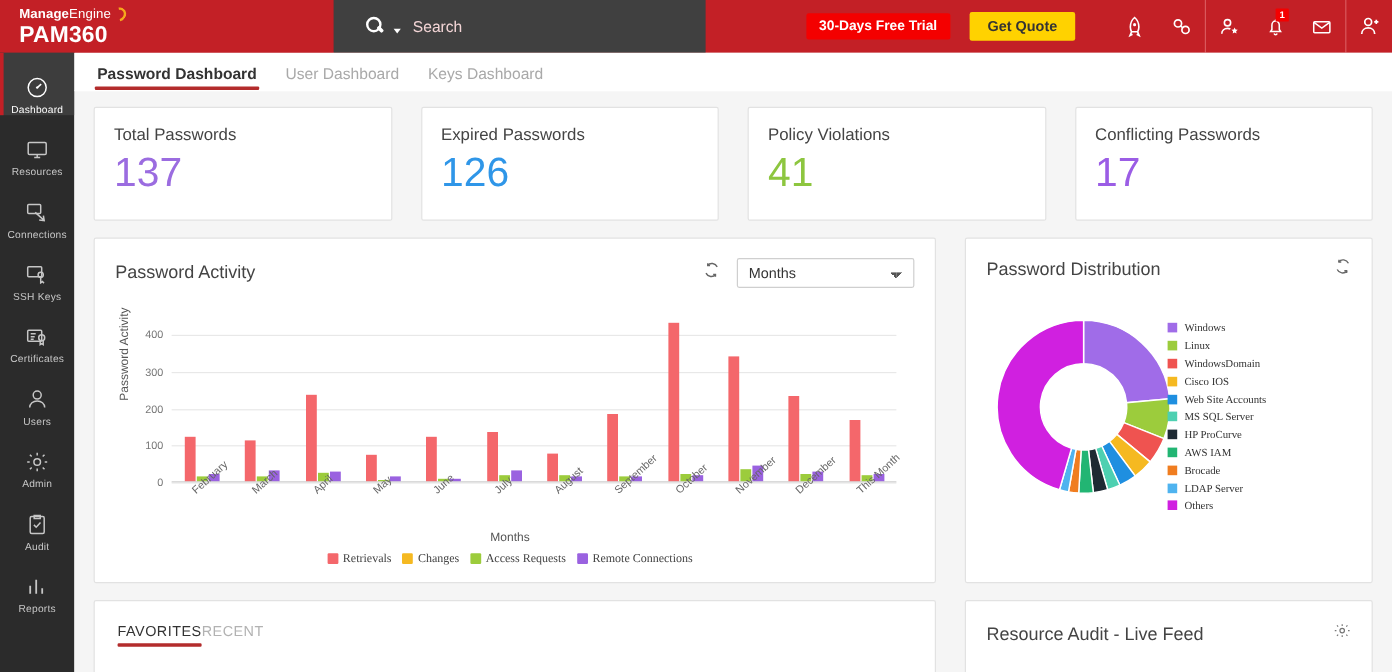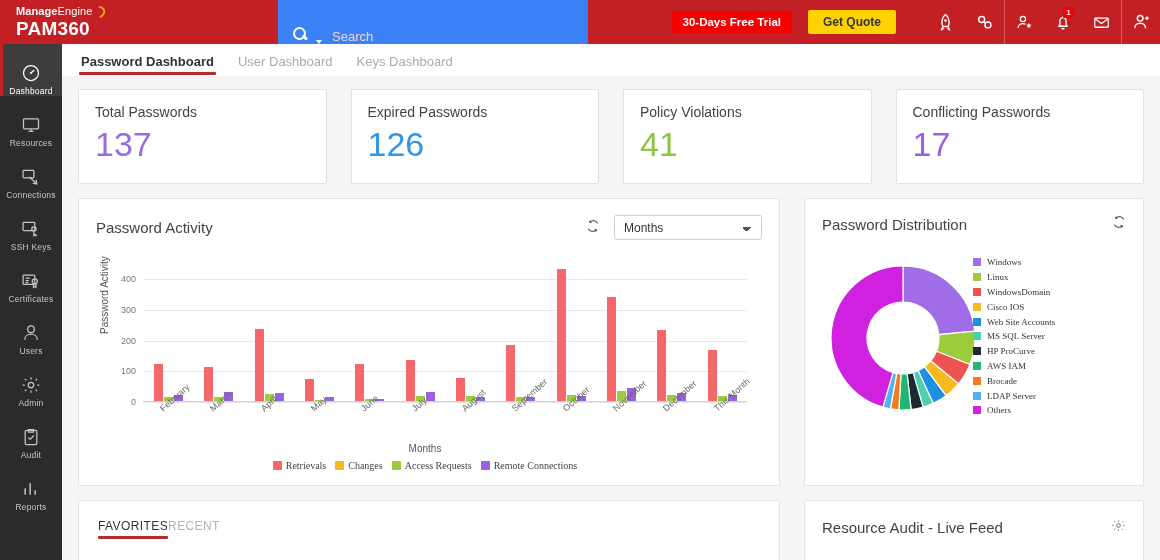--- a/index.html
+++ b/index.html
@@ -35,22 +35,22 @@
     content: ""; position: absolute; left: 1px; top: 0px;
     width: 7px; height: 8px;
     border: 2px solid #f5a81c; border-left-color: transparent; border-bottom-color: transparent;
     border-radius: 50%; transform: rotate(35deg);
   }
   .brand-name {
     font-size: 19px; font-weight: bold; color: #ffffff; line-height: 21px;
     letter-spacing: .2px; margin-top: 1px;
   }
   .searchwrap {
-    width: 310px; height: 44px; background: #3b82f6;
-    display: flex; align-items: flex-end; padding-left: 14px; gap: 10px;
+    width: 310px; height: 44px; background: #404040;
+    display: flex; align-items: center; padding-left: 26px; gap: 10px;
   }
   .search-icon {
     width: 18px; height: 18px; position: relative; flex: none;
   }
   .search-icon::before {
     content: ""; position: absolute; left: 1px; top: 1px;
     width: 9px; height: 9px; border: 2.6px solid #fff; border-radius: 50%;
   }
   .search-icon::after {
     content: ""; position: absolute; left: 10px; top: 10px;
@@ -195,21 +195,21 @@
     display: flex; justify-content: center; align-items: center; gap: 9px;
   }
   .leg-item { display: flex; align-items: center; gap: 4px; }
   .leg-sw { width: 9px; height: 9px; border-radius: 1px; }
   .leg-tx { font-size: 10px; color: #444; font-family: "Liberation Serif", serif; }
 
   
   .donut-area { position: relative; width: 100%; height: 232px; }
   .donut { position: absolute; left: 23px; top: 30px; }
   .donut-legend {
-    position: absolute; left: 168px; top: 22px;
+    position: absolute; left: 168px; top: 32px;
     display: flex; flex-direction: column; gap: 0px;
   }
   .dleg-item { display: flex; align-items: center; gap: 6px; height: 14.8px; }
   .dleg-sw { width: 8px; height: 8px; flex: none; }
   .dleg-tx { font-size: 9px; color: #333; font-family: "Liberation Serif", serif; white-space: nowrap; }
 
   
   .bottom-row { display: flex; gap: 24px; padding: 14px 16px 0 16px; align-items: flex-start; }
   .panel-fav { width: 702px; height: 120px; }
   .panel-audit { flex: 1; height: 120px; }

